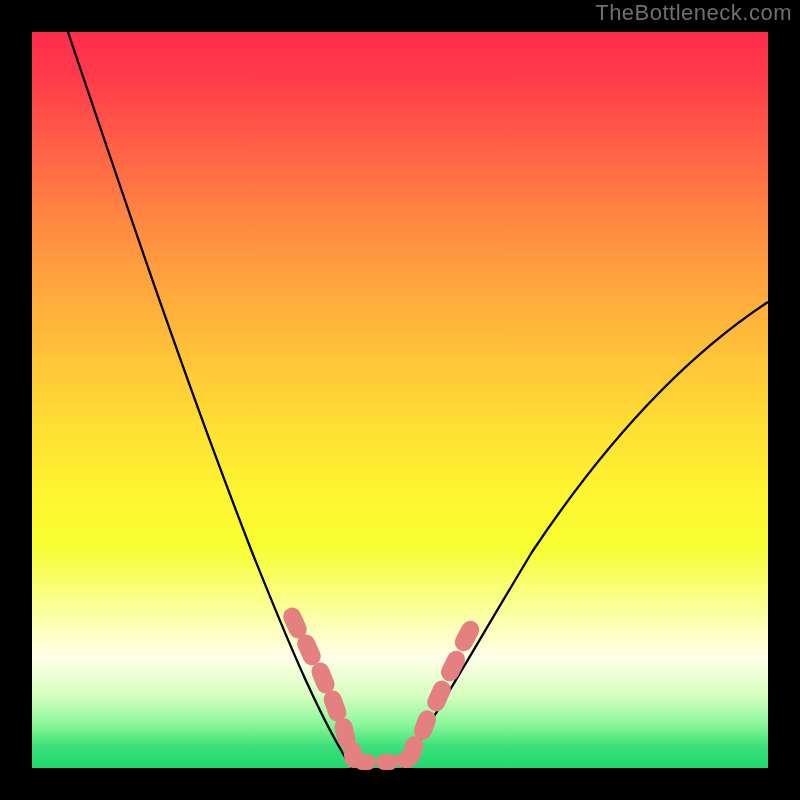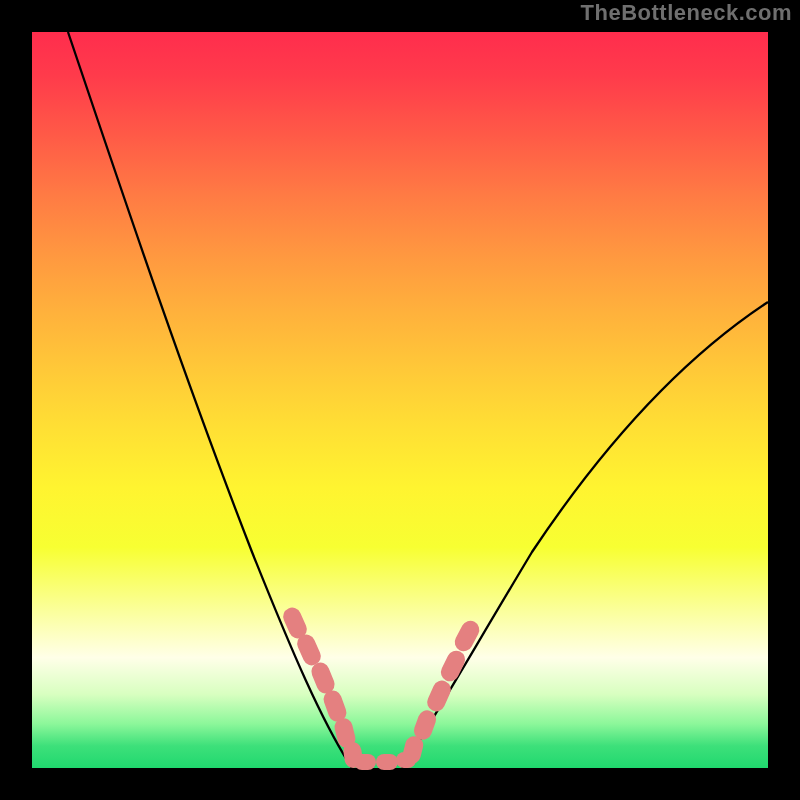--- a/index.html
+++ b/index.html
@@ -42,21 +42,21 @@
       #3de07a 97%,
       #20d86e 100%
     );
   }
   .watermark {
     position: absolute;
     top: 0;
     right: 8px;
     color: #6f6f6f;
     font-size: 22px;
-    font-weight: 700;
+    font-weight: 400;
     letter-spacing: 0.5px;
     user-select: none;
   }
   svg.curves {
     position: absolute;
     left: 0;
     top: 0;
     width: 736px;
     height: 736px;
     overflow: visible;

